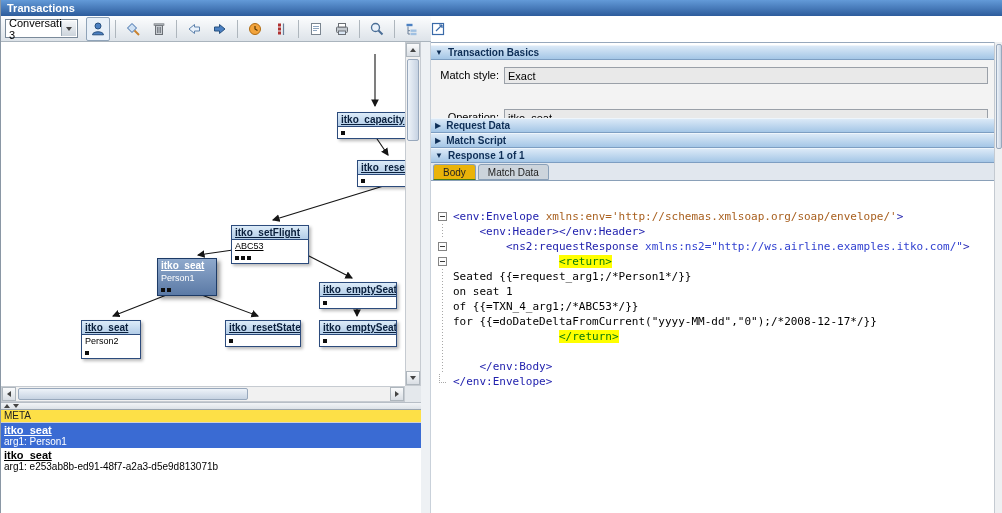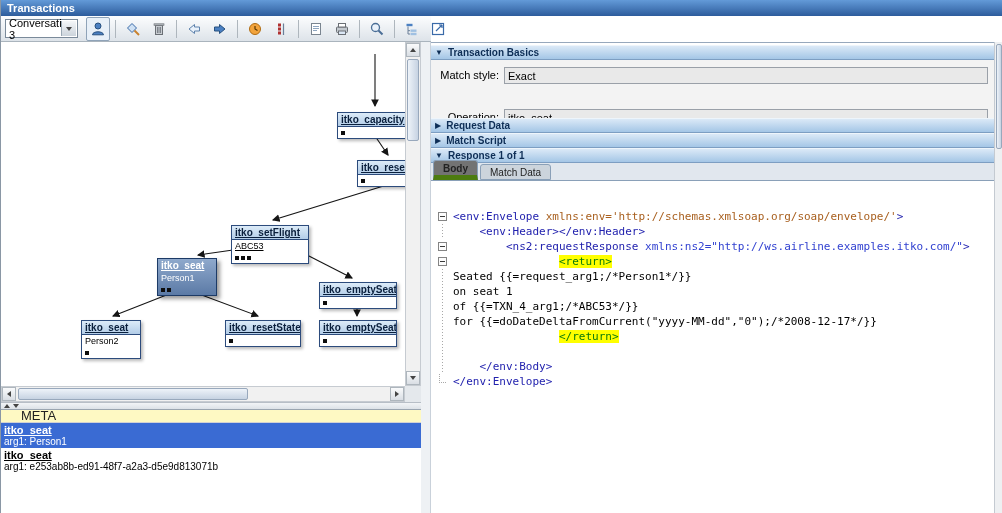--- a/index.html
+++ b/index.html
@@ -39,41 +39,41 @@
   
   .scrollbar{position:absolute;background:#f1f1f1;border:1px solid #c6cbd1;box-sizing:border-box}
   .sbtn{position:absolute;width:14px;height:14px;background:linear-gradient(#fafbfc,#d9dee4);border:1px solid #aeb6bd;display:flex;align-items:center;justify-content:center;box-sizing:border-box}
   .sthumb{position:absolute;background:linear-gradient(90deg,#eef3f9,#c7d3e2);border:1px solid #98a8bc;border-radius:2px;box-sizing:border-box}
   .sthumb.horiz{background:linear-gradient(#eef3f9,#c7d3e2)}
   #corner{position:absolute;left:404px;top:386px;width:16px;height:16px;background:#e4e8ec}
 
   
   #hsplit{position:absolute;left:0;top:402px;width:420px;height:7px;background:linear-gradient(#f2f4f6,#dde2e7);border-top:1px solid #b7bec6;box-sizing:border-box;display:flex;align-items:center;gap:3px;padding-left:3px}
   #meta{position:absolute;left:0;top:409px;width:420px;height:104px;background:#fff;border-top:1px solid #9aa5b0;box-sizing:border-box}
-  #meta-header{height:12px;line-height:12px;font-size:13px;padding:0 20px;background:#fef9c3;border-bottom:1px solid #d2d2d2;color:#222}
+  #meta-header{height:12px;line-height:12px;font-size:10px;padding:0 3px;background:#fde047;border-bottom:1px solid #d2d2d2;color:#222}
   .meta-row{padding:1px 3px}
   .meta-row .mname{font-size:11px;font-weight:bold;text-decoration:underline;line-height:12px}
   .meta-row .marg{font-size:10px;line-height:11px}
   .meta-row.selected{background:#3a6bd3;color:#fff}
 
   
   #vsplit{position:absolute;left:420px;top:42px;width:10px;height:471px;background:#eef1f4;border-right:1px solid #c9d1da;box-sizing:border-box}
 
   
   #inspector{position:absolute;left:430px;top:42px;width:563px;height:471px;background:#f3f3f3;border-top:1px solid #97a8bc;box-sizing:border-box;display:flex;flex-direction:column}
   #inspector .gap{height:2px;background:#fff;flex:none}
   .sect{height:15px;flex:none;background:linear-gradient(#dbe9f7,#a4c6e6);border-bottom:1px solid #7d9ec2;border-top:1px solid #eef5fb;font-size:10px;font-weight:bold;color:#0e2e56;display:flex;align-items:center;gap:5px;padding:0 4px;box-sizing:border-box}
   .sarrow{font-size:8px;color:#0e2e56}
   #form{height:58px;flex:none;background:#f3f3f3;padding:6px 6px 0 4px;box-sizing:border-box}
   .frow{display:flex;align-items:center;height:18px;margin-bottom:24px}
   .flabel{width:64px;text-align:right;padding-right:5px;font-size:11px;color:#000;flex:none}
   .ffield{flex:1;height:17px;line-height:16px;background:#e9e9e9;border:1px solid #9aa0a8;font-size:11px;padding:0 3px;color:#000;box-sizing:border-box}
   #tabs{height:18px;flex:none;background:#e1e7ee;border-bottom:1px solid #8aa0b8;display:flex;align-items:flex-end;padding:2px 0 0 2px;box-sizing:border-box}
   .tab{font-size:10px;padding:2px 9px 1px;border:1px solid #8aa0b8;background:#ccd4dc;margin-right:2px;border-radius:3px 3px 0 0;color:#222}
-  .tab.active{background:#737373;border-bottom:5px solid #4d7c0f;font-weight:bold}
+  .tab.active{background:#eab308;border-bottom:1px solid #4d7c0f;font-weight:normal}
   #editor{flex:1;background:#fff;overflow:hidden;padding-top:28px}
   .xline{display:flex;height:15px;align-items:center}
   .gut{width:22px;flex:none;display:flex;justify-content:center;align-items:center;height:15px}
   .fold{width:9px;height:9px;border:1px solid #848484;background:#fcfcfc;position:relative;display:inline-block;box-sizing:border-box}
   .fold::after{content:"";position:absolute;left:1px;right:1px;top:3px;height:1px;background:#3a3a3a}
   .gpipe{width:1px;height:15px;background:repeating-linear-gradient(#a8a8a8 0 1px,transparent 1px 3px)}
   .gelb{width:6px;height:8px;border-left:1px dotted #a8a8a8;border-bottom:1px dotted #a8a8a8;margin-bottom:6px}
   .codeln{font-family:"DejaVu Sans Mono","Liberation Mono",monospace;font-size:11px;white-space:pre;line-height:15px}
   .c-tag{color:#2222ae}
   .c-attr{color:#a85f1e}

